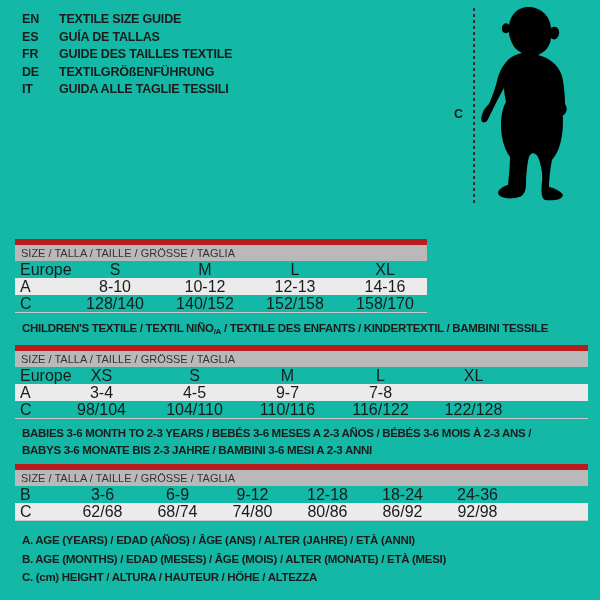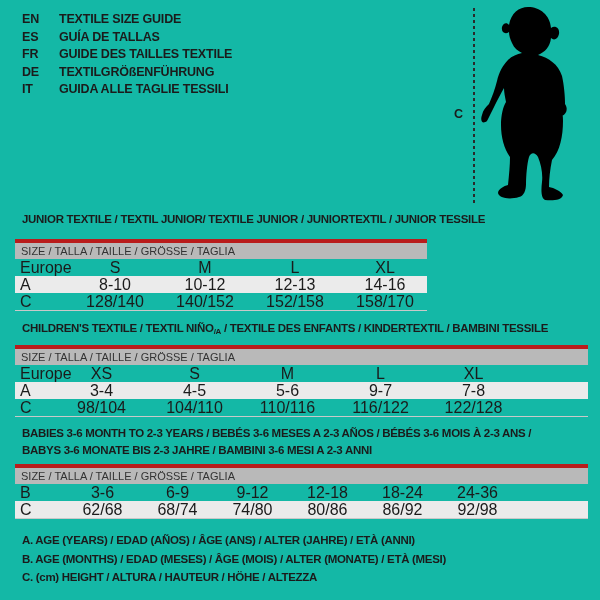--- a/index.html
+++ b/index.html
@@ -18,21 +18,21 @@
     background:repeating-linear-gradient(to bottom,#2a2a2a 0 3px,transparent 3px 6px);
   }
   .measure-label{position:absolute;left:454px;top:107px;font-size:12.5px;font-weight:600;}
   .toddler{position:absolute;left:481px;top:5px;}
   
   .tbl-title{position:absolute;left:22px;font-size:11.5px;font-weight:bold;letter-spacing:-0.3px;white-space:nowrap;}
   .tbl-title .sub{font-size:8px;vertical-align:-2px;}
   .t1t{top:213px;}
   .t2t{top:322px;}
   .t3t{top:425px;line-height:16.5px;}
-  .tbl{position:absolute;left:15px;border-top:4px solid #b91c1c;border-bottom:1px solid #c9c9c9;}
+  .tbl{position:absolute;left:15px;border-top:6px solid #b91c1c;border-bottom:1px solid #c9c9c9;}
   .t1{top:239px;width:412px;}
   .t2{top:345px;width:573px;}
   .t3{top:464px;width:573px;}
   .bar{height:16px;line-height:16px;background:#b9b9b9;padding-left:6px;font-size:11px;color:#333;white-space:nowrap;}
   .row{display:flex;height:17px;line-height:17px;font-size:16px;white-space:nowrap;}
   .row.alt{background:#ebebeb;}
   .lbl{padding-left:5px;flex:0 0 auto;overflow:visible;}
   .cell{flex:0 0 auto;text-align:center;}
   .t1 .lbl{width:50px;} .t1 .cell{width:90px;}
   .t2 .lbl{width:35px;} .t2 .cell{width:93px;}
@@ -101,21 +101,20 @@
       C11,92 14,84 16,76
       C18,67 22,60 27,55
       C31,51 36,49 41,48
       C37,46 33,43 31,38
       C29,34 28,30 28,27
       C24,30 20,27 21,22
       C22,18 26,17 28,20
       C30,8 38,2 47,2 Z"></path>
   </svg>
 
-  <div class="tbl-title t1t">JUNIOR TEXTILE / TEXTIL JUNIOR/ TEXTILE JUNIOR / JUNIORTEXTIL / JUNIOR TESSILE</div>
   <div class="tbl t1">
     <div class="bar">
       <span>SIZE / TALLA / TAILLE / GRÖSSE / TAGLIA</span>
     </div>
     <div class="row">
       <div class="lbl">Europe</div>
       <div class="cell">S</div>
       <div class="cell">M</div>
       <div class="cell">L</div>
       <div class="cell">XL</div>
@@ -148,21 +147,20 @@
       <div class="cell">XS</div>
       <div class="cell">S</div>
       <div class="cell">M</div>
       <div class="cell">L</div>
       <div class="cell">XL</div>
     </div>
     <div class="row alt">
       <div class="lbl">A</div>
       <div class="cell">3-4</div>
       <div class="cell">4-5</div>
-      <div class="cell">5-6</div>
       <div class="cell">9-7</div>
       <div class="cell">7-8</div>
     </div>
     <div class="row">
       <div class="lbl">C</div>
       <div class="cell">98/104</div>
       <div class="cell">104/110</div>
       <div class="cell">110/116</div>
       <div class="cell">116/122</div>
       <div class="cell">122/128</div>

